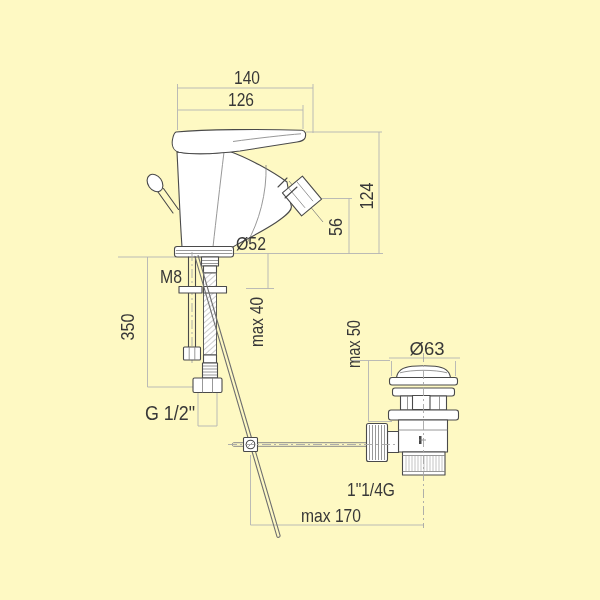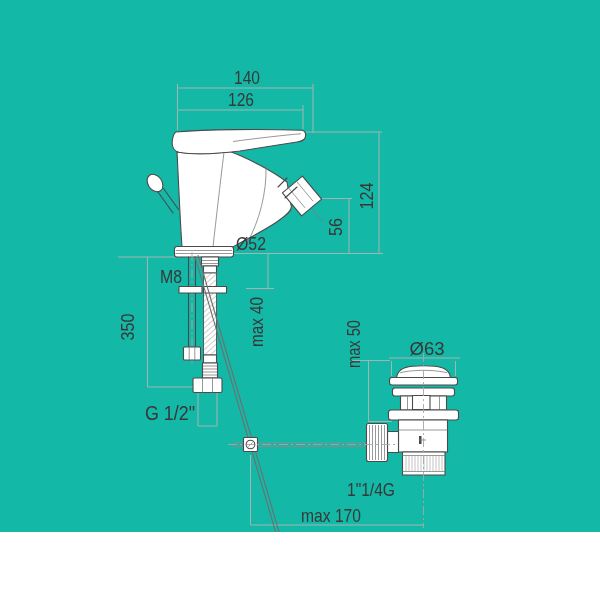--- a/index.html
+++ b/index.html
@@ -1,16 +1,16 @@
 <!DOCTYPE html>
 <html><head>
 <meta charset="utf-8">
 <style>
   html,body{margin:0;padding:0;background:#ffffff;}
-  #stage{position:relative;width:600px;height:532px;background:#14b8a6;overflow:hidden;
+  #stage{position:relative;width:600px;height:600px;background:#fef9c3;overflow:hidden;
          font-family:"Liberation Sans", sans-serif;}
   svg{position:absolute;left:0;top:0;}
   text{fill:#383838;font-family:"Liberation Sans", sans-serif;}
   .dim{stroke:#b3b3b3;stroke-width:0.9;fill:none;}
   .cl{stroke:#a6a6a6;stroke-width:0.9;fill:none;stroke-dasharray:9 3 2 3;}
   .ln{stroke:#4a4a4a;stroke-width:1.1;fill:none;stroke-linejoin:round;stroke-linecap:round;}
   .fw{stroke:#4a4a4a;stroke-width:1.1;fill:#ffffff;stroke-linejoin:round;}
   .in{stroke:#7d7d7d;stroke-width:0.8;fill:none;}
   .fine{stroke:#9a9a9a;stroke-width:0.6;fill:none;}
   .rod{stroke:#6f6f6f;stroke-width:1.1;fill:none;stroke-linecap:round;}

